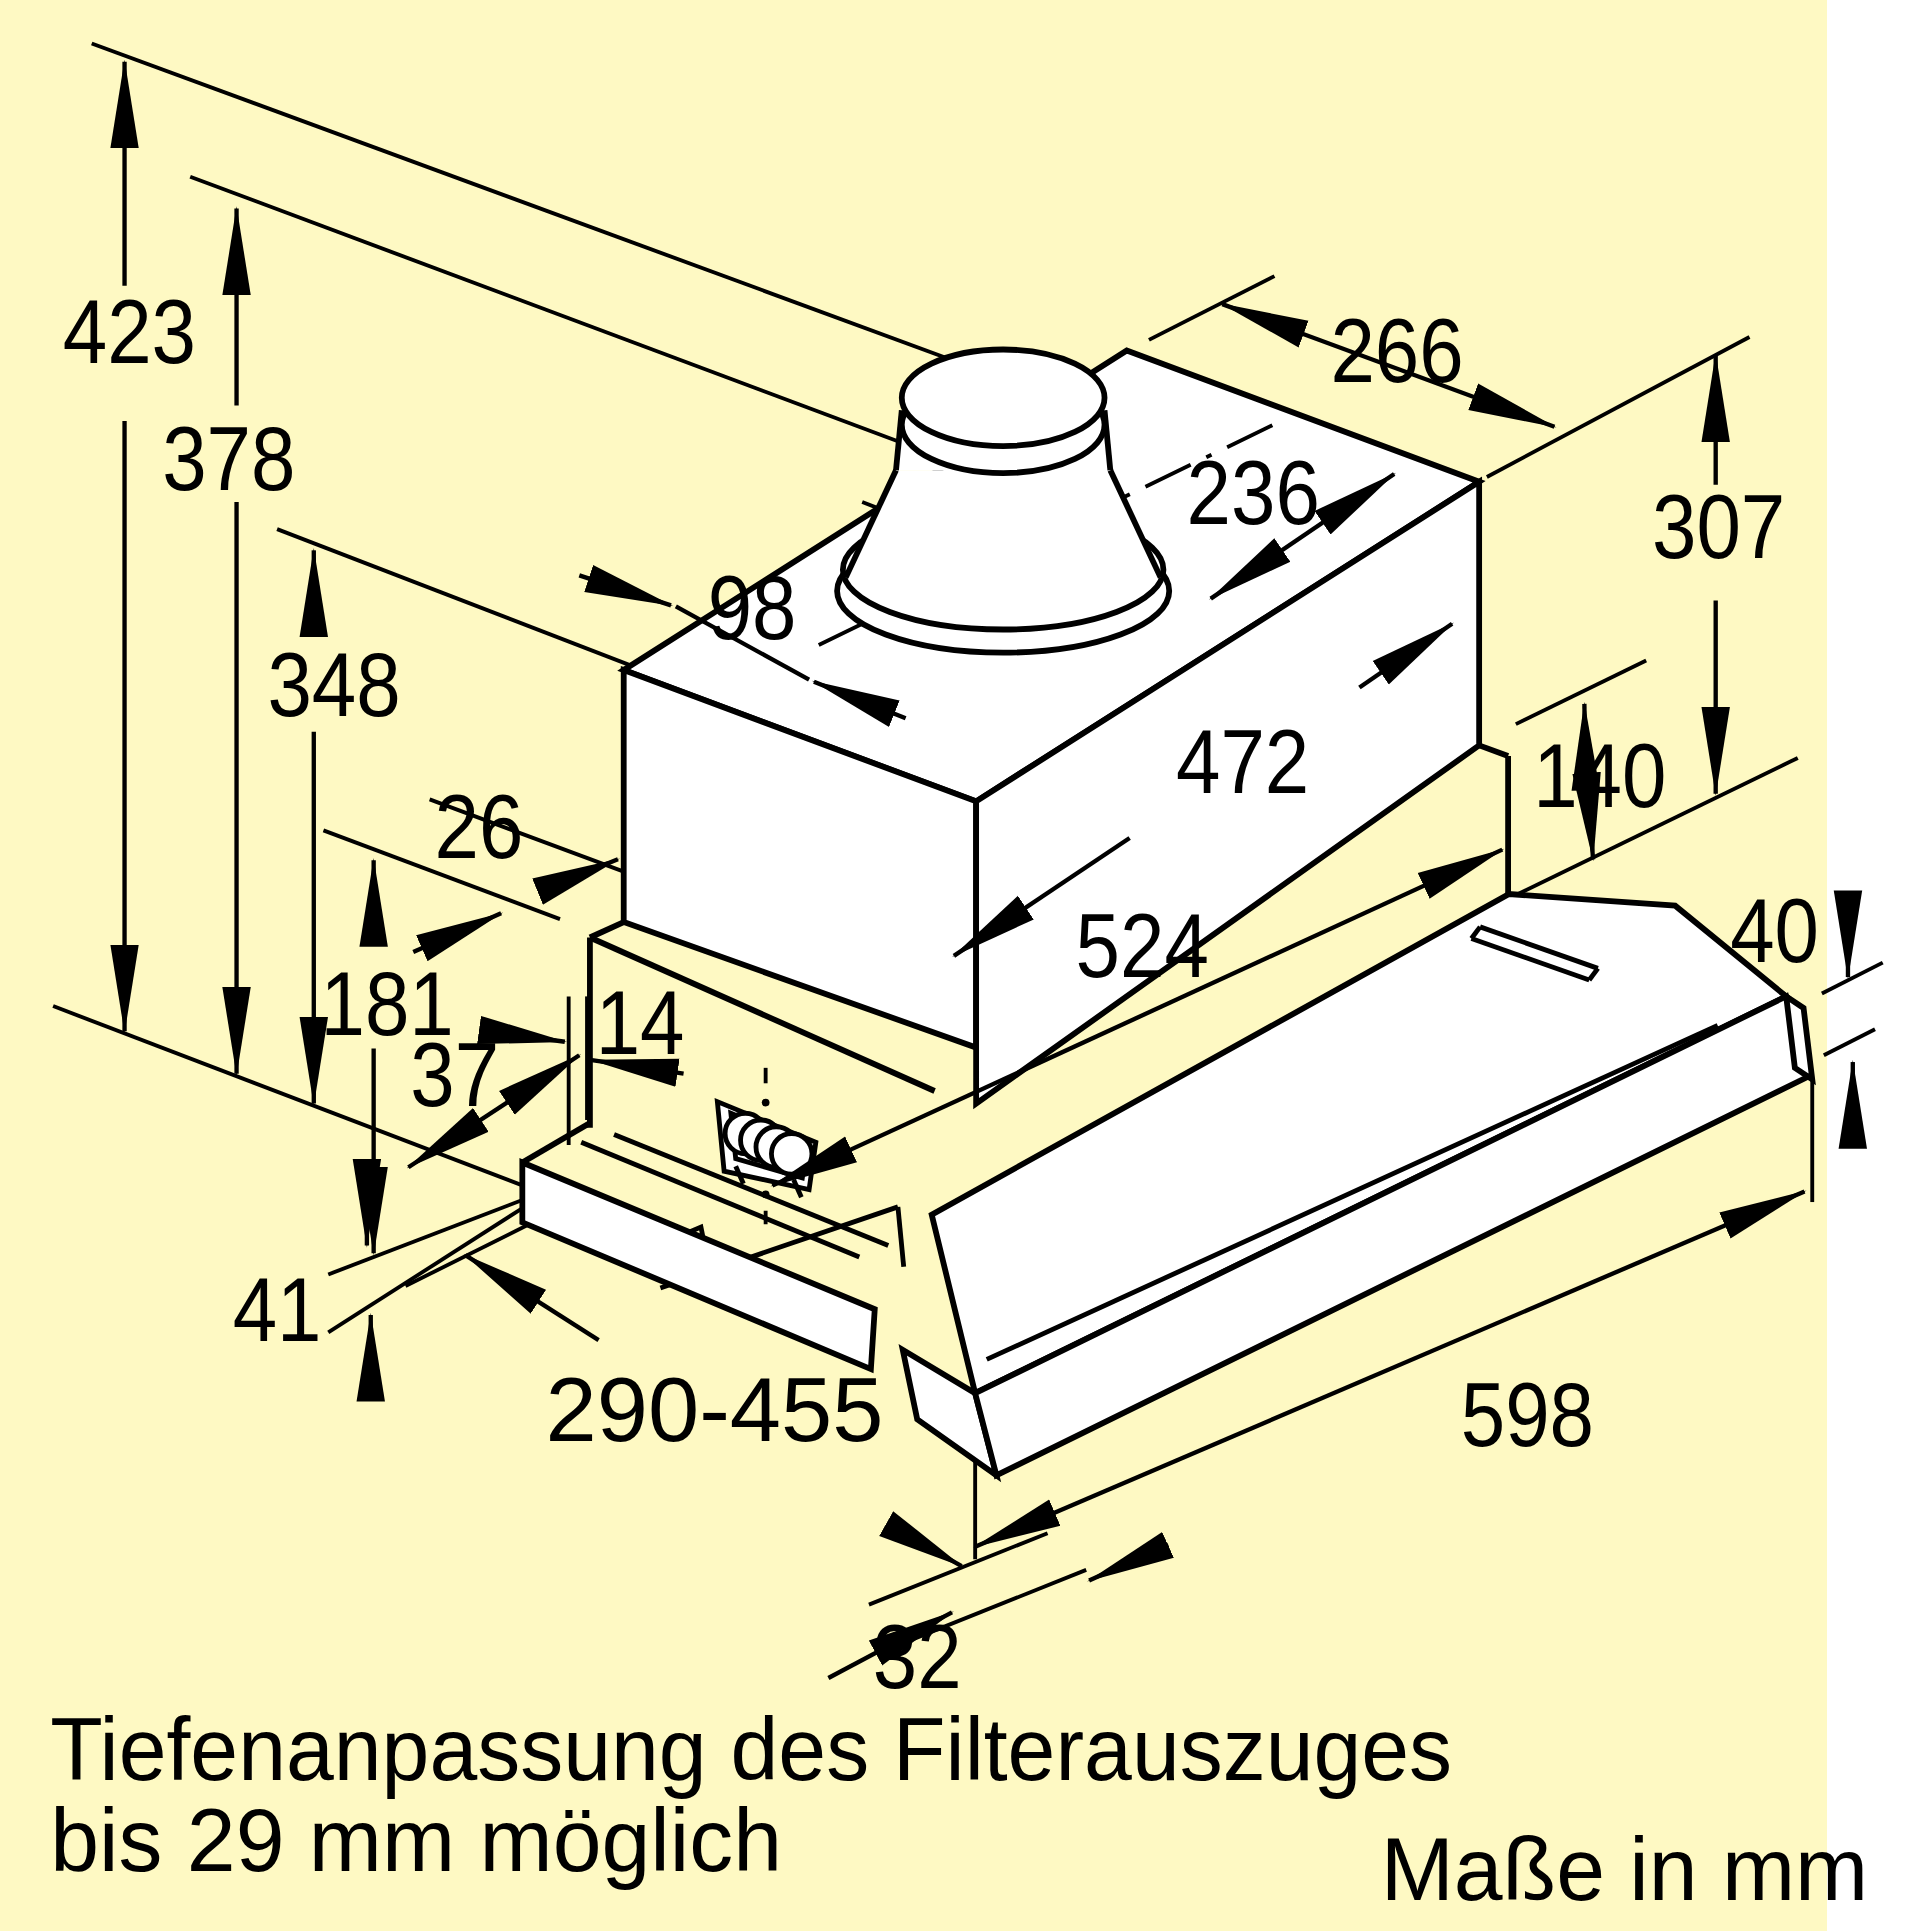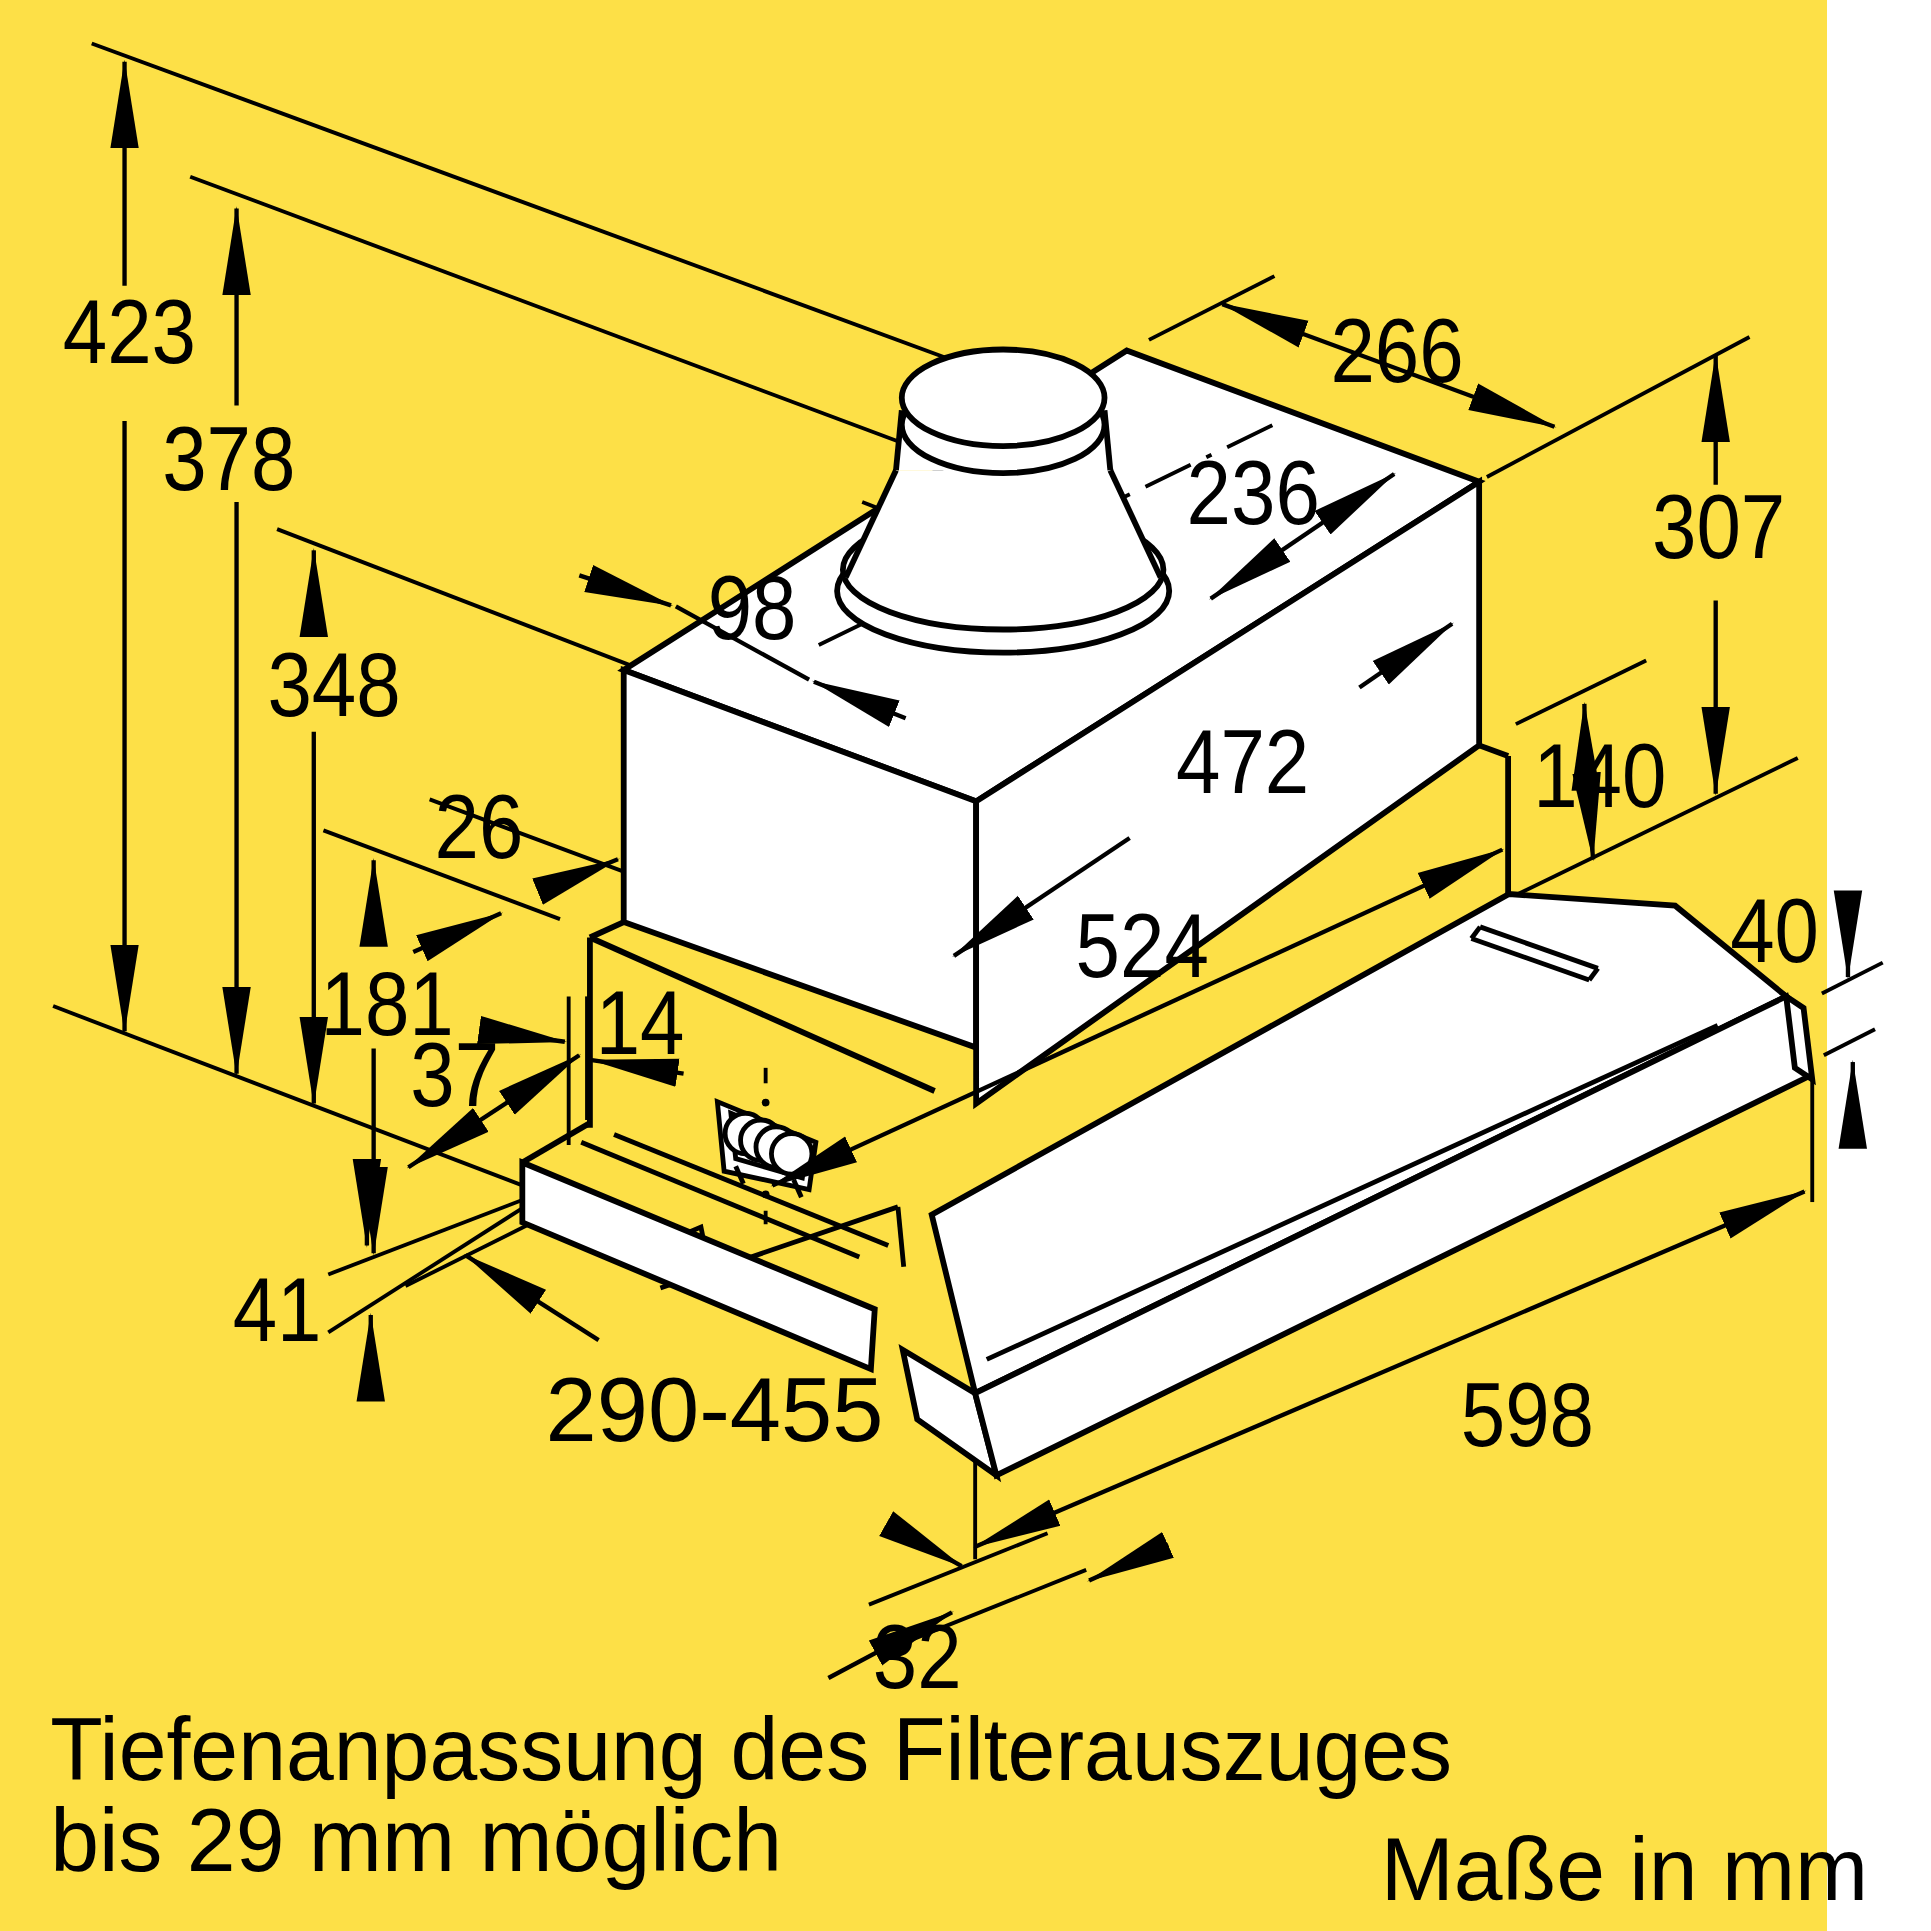--- a/index.html
+++ b/index.html
@@ -1,16 +1,16 @@
 <!DOCTYPE html>
 <html><head>
 <meta charset="utf-8">
 <style>
   html,body{margin:0;padding:0;background:#fff;}
-  .stage{width:1827px;height:1931px;position:relative;background:#fde047;}
+  .stage{width:1827px;height:1931px;position:relative;background:#fef9c3;}
   svg{display:block;}
   text{font-family:"Liberation Sans","DejaVu Sans",sans-serif;fill:#000;}
   .dimlbl{font-size:95px;}
   .caption{font-size:92px;}
 </style>
 </head>
 <body>
 
 <div class="stage">
 <svg width="1931" height="1931" viewBox="0 0 2000 2000">

